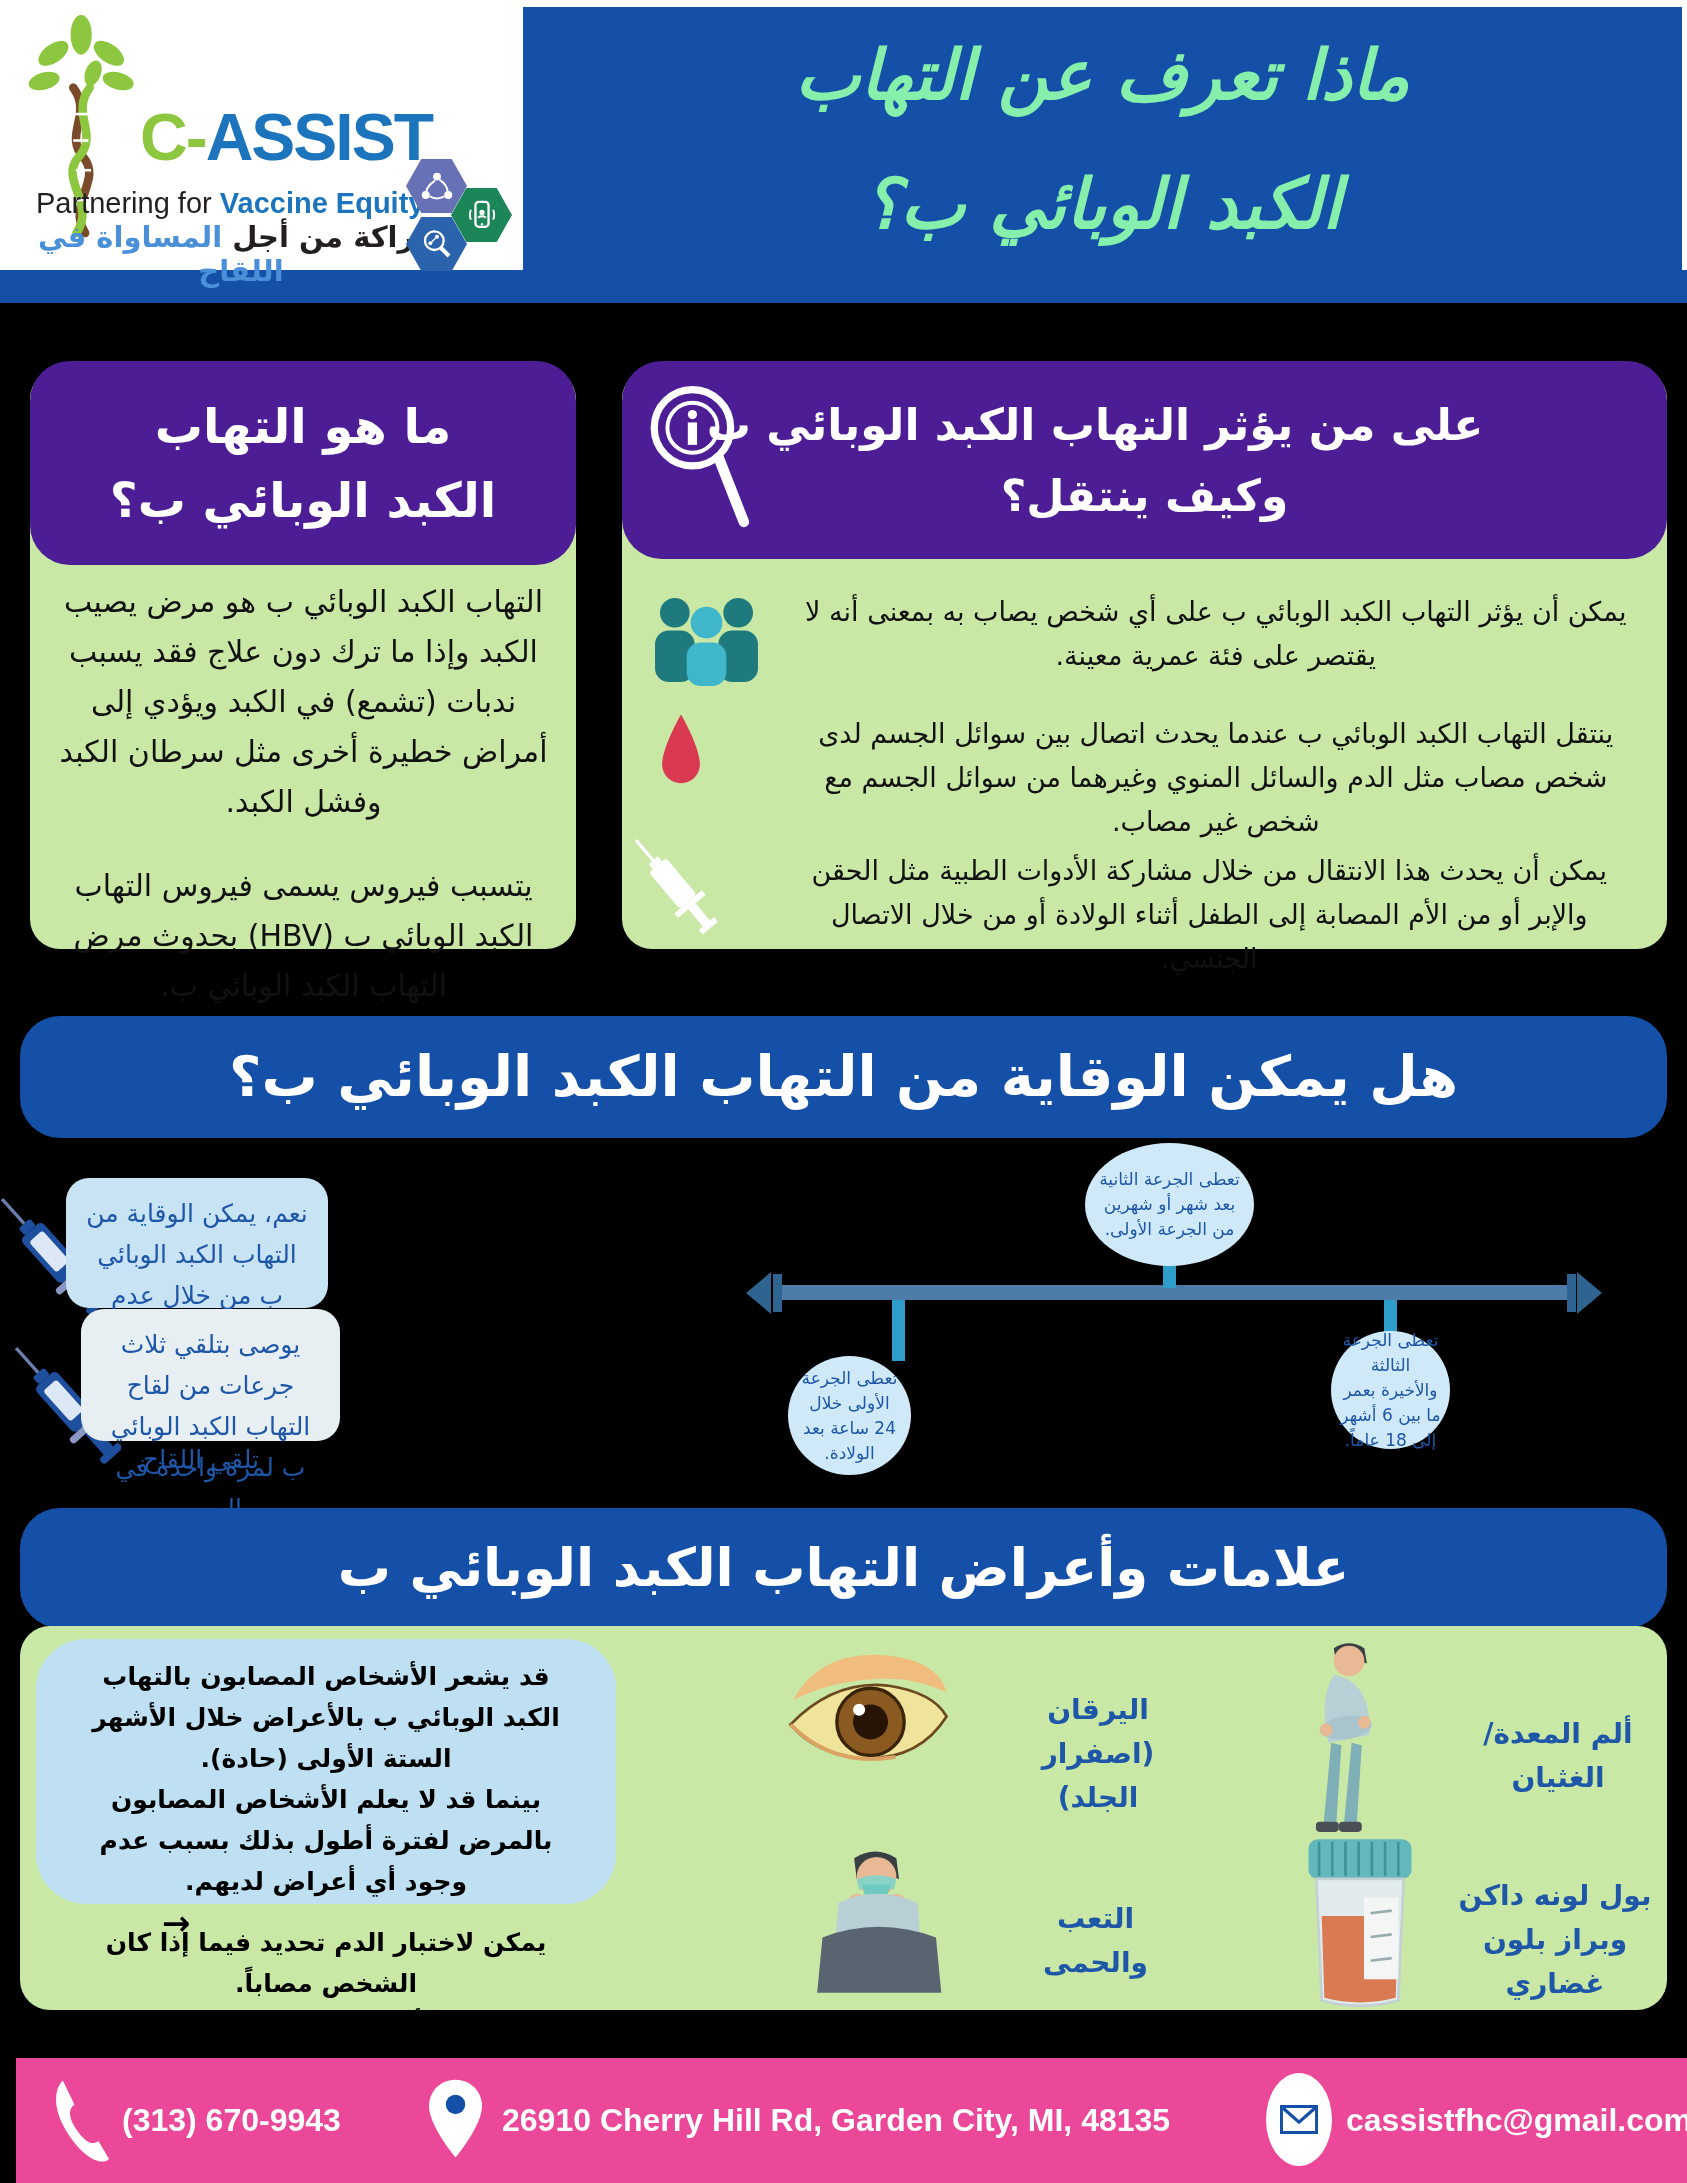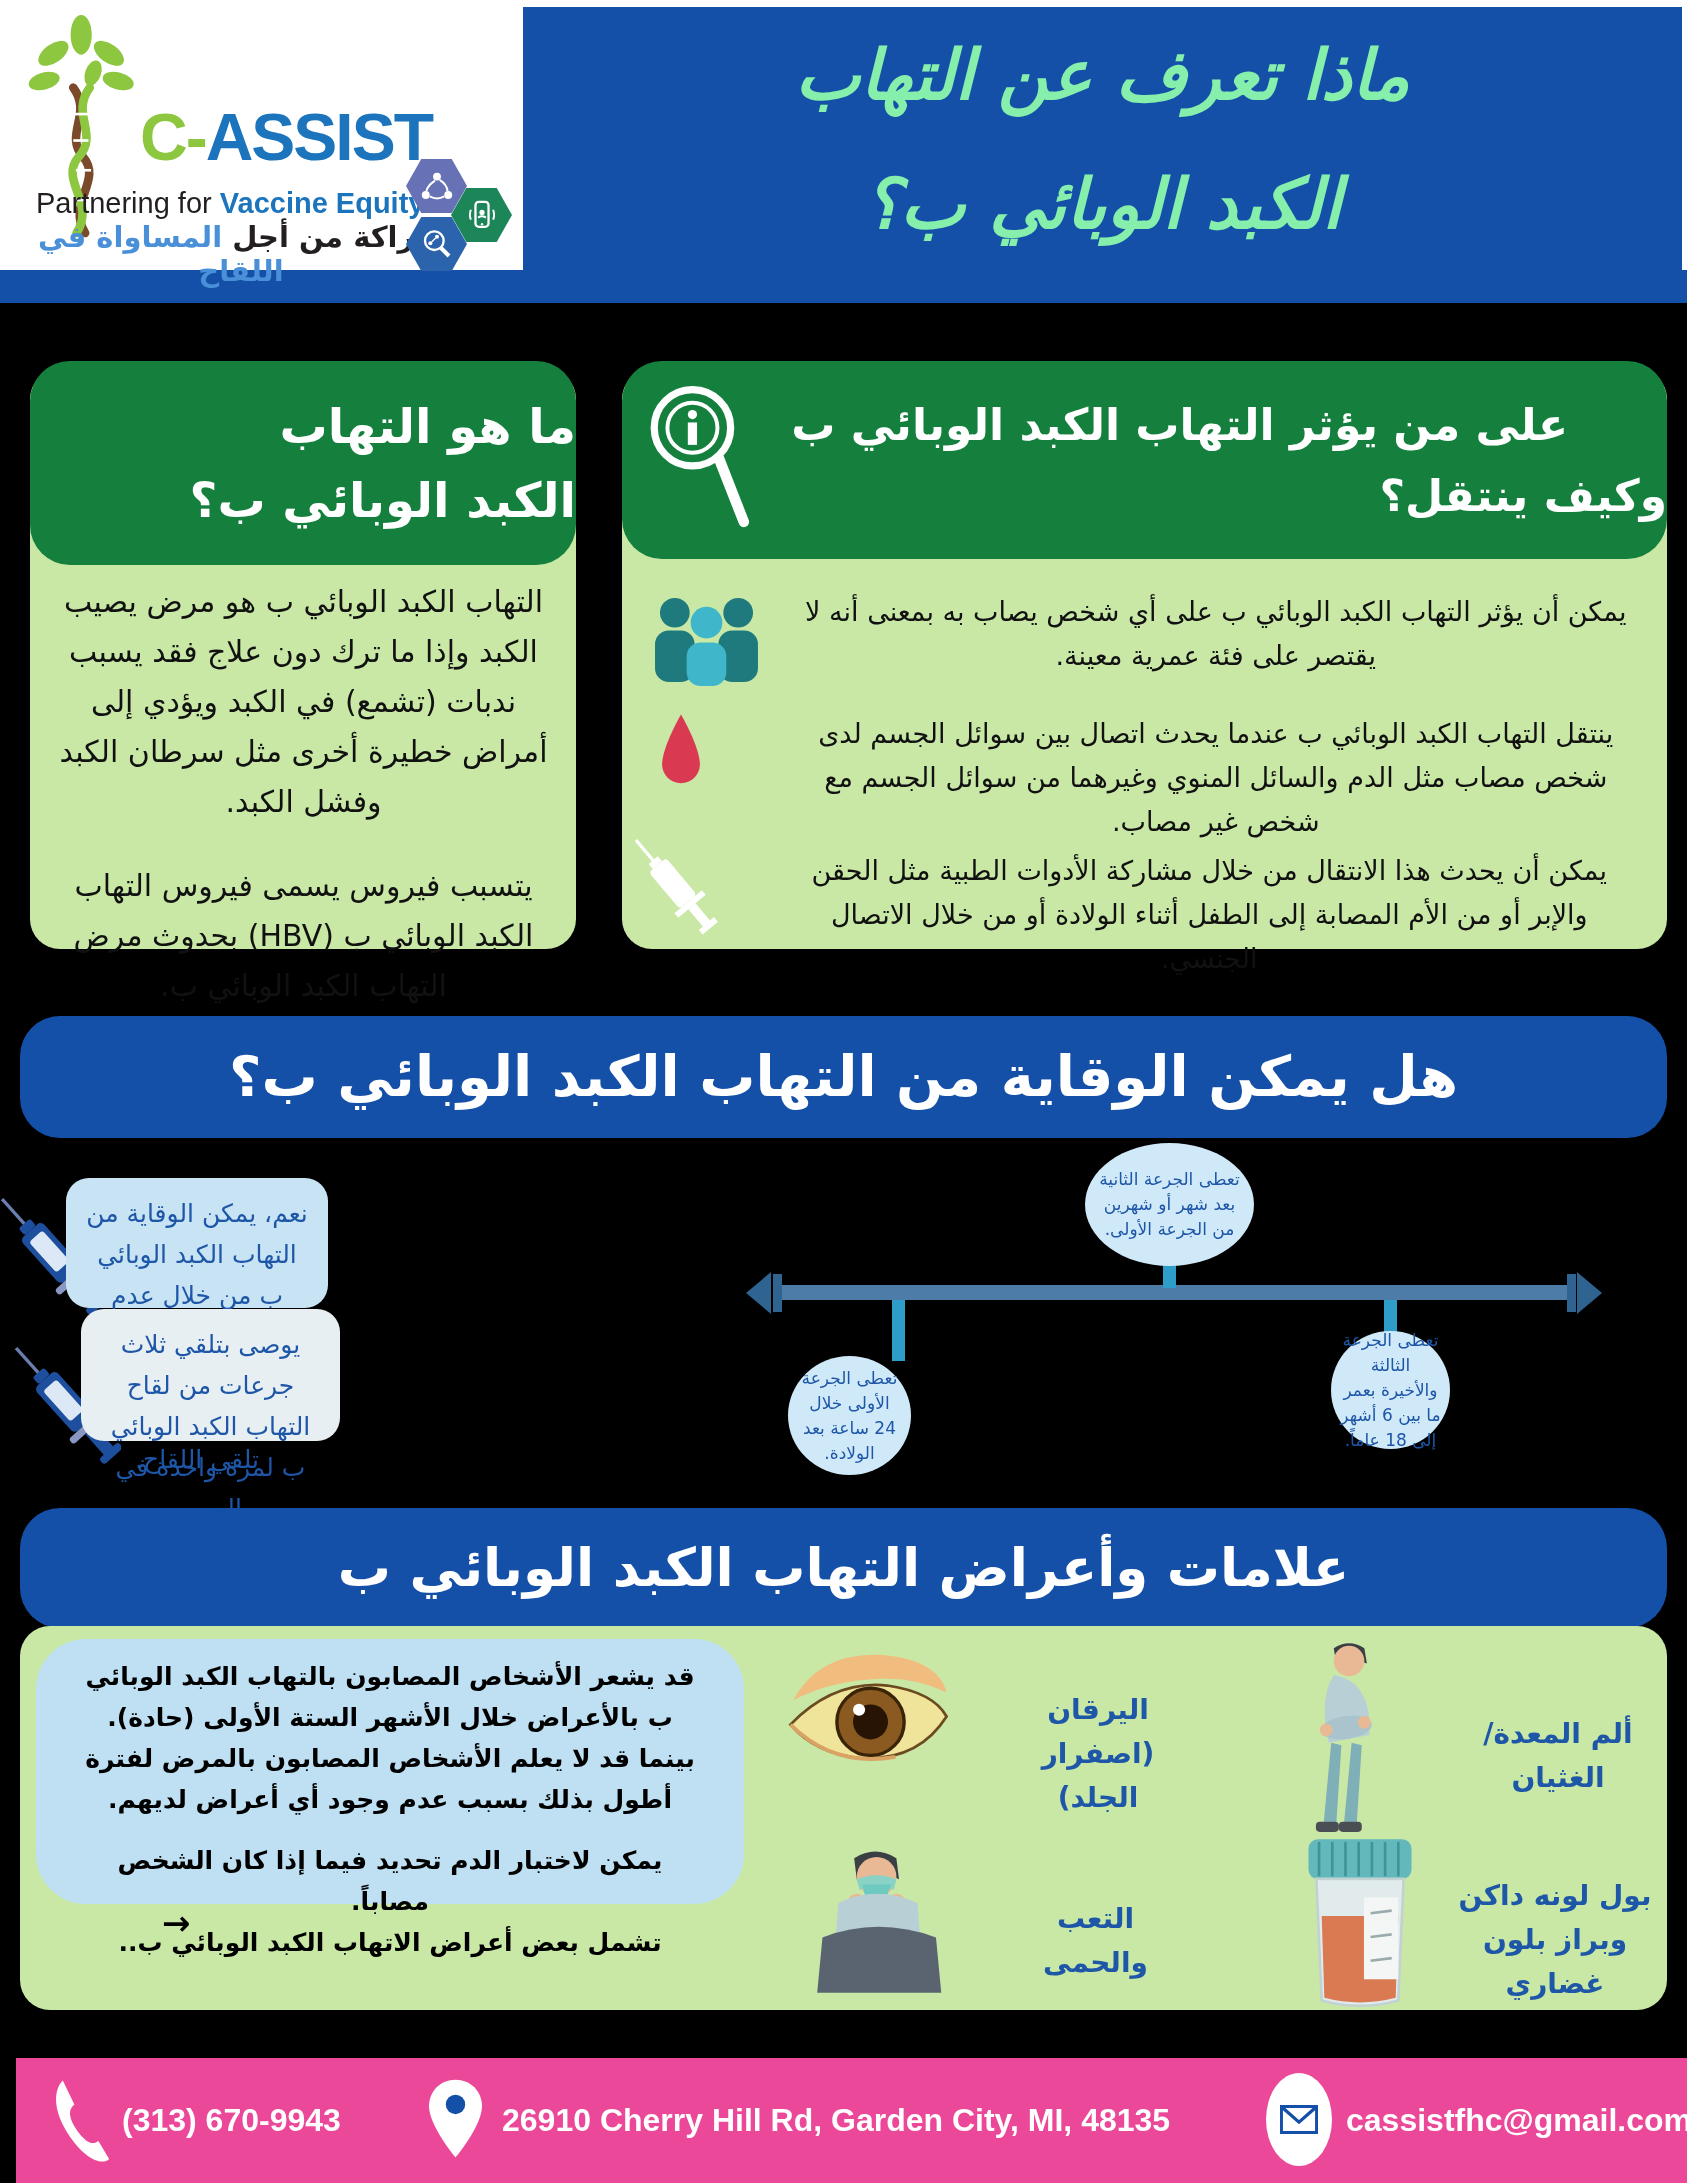--- a/index.html
+++ b/index.html
@@ -17,21 +17,21 @@
   .logo-green{color:#8dc63f;} .logo-blue{color:#1c75bc;}
   #tagline-en{left:36px;top:187px;font-size:29px;font-family:"Liberation Sans",sans-serif;color:#231f20;}
   #tagline-en b{color:#1c75bc;}
   #tagline-ar{left:36px;top:220px;font-size:29px;font-weight:bold;direction:rtl;width:410px;
               text-align:center;color:#231f20;}
   #tagline-ar .blue{color:#4a90d9;}
   .hex{position:absolute;width:61px;height:54px;clip-path:polygon(25% 0,75% 0,100% 50%,75% 100%,25% 100%,0 50%);
        display:flex;align-items:center;justify-content:center;}
   
   .greenbox{background:#c9e8a6;border-radius:30px;}
-  .bluehead{background:#15803d;border-radius:40px;color:#fff;font-weight:bold;direction:rtl;}
+  .bluehead{background:#4c1d95;border-radius:40px;color:#fff;font-weight:bold;direction:rtl;text-align:center;}
   #green-left{left:30px;top:369px;width:546px;height:580px;}
   #bluehead-left{left:30px;top:361px;width:546px;height:204px;font-size:48px;line-height:74px;padding-top:28px;box-sizing:border-box;}
   #body-left{left:52px;top:577px;width:503px;direction:rtl;text-align:center;color:#111;
              font-size:30px;line-height:50px;}
   #body-left .para2{margin-top:34px;}
   #green-right{left:622px;top:369px;width:1045px;height:580px;}
   #bluehead-right{left:622px;top:361px;width:1045px;height:198px;font-size:44px;line-height:71px;padding-top:28px;box-sizing:border-box;}
   .who-row{position:absolute;}
   .who-text{position:absolute;direction:rtl;text-align:center;color:#111;font-size:27px;line-height:44px;}
   
@@ -48,21 +48,21 @@
   .tl-tri{position:absolute;width:0;height:0;top:1272px;border-top:21px solid transparent;border-bottom:21px solid transparent;}
   .tl-conn{position:absolute;width:13.2px;background:#2e9dc9;}
   .tl-node{position:absolute;background:#cfe9f8;border-radius:50%;direction:rtl;text-align:center;
            color:#1e56a8;font-size:17px;line-height:25px;display:flex;align-items:center;justify-content:center;
            box-sizing:border-box;padding:9.3px;}
   #node2{left:1085px;top:1143px;width:169px;height:123px;}
   #node1{left:788px;top:1356px;width:123px;height:119px;}
   #node3{left:1331px;top:1331px;width:119px;height:118px;}
   
   #green-sym{left:20px;top:1626px;width:1647px;height:384px;}
-  #sym-bubble{left:36px;top:1639px;width:708px;height:265px;background:#bfe0f2;border-radius:50px;
+  #sym-bubble{left:36px;top:1639px;width:580px;height:265px;background:#bfe0f2;border-radius:50px;
               direction:rtl;text-align:center;color:#000;font-weight:bold;font-size:25px;line-height:41px;
               box-sizing:border-box;padding:17px 39px;}
   #sym-bubble .gap{height:20px;}
   #sym-arrow{left:162px;top:1903px;font-size:34px;color:#000;font-weight:bold;}
   .sym-label{position:absolute;direction:rtl;text-align:center;color:#1e56a8;font-weight:bold;
              font-size:28px;line-height:44px;}
   #label-jaundice{left:999px;top:1688px;width:198px;}
   #label-stomach{left:1449px;top:1712px;width:218px;}
   #label-fatigue{left:1016px;top:1897px;width:159px;}
   #label-urine{left:1436px;top:1874px;width:238px;}

